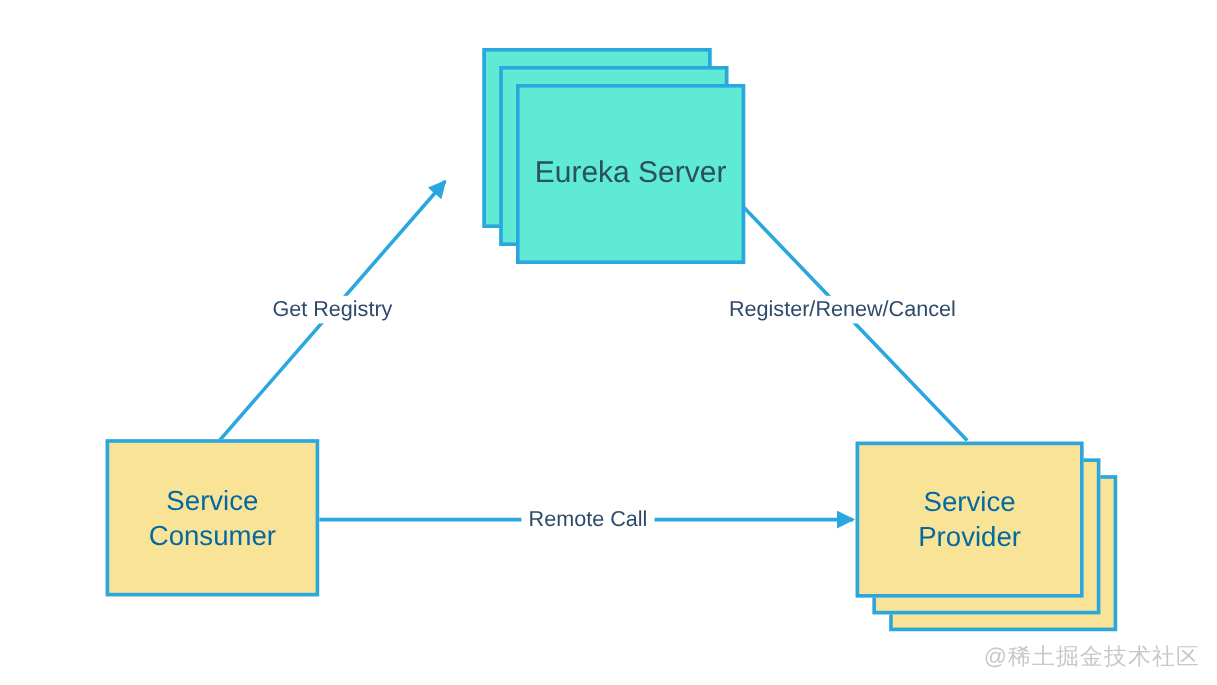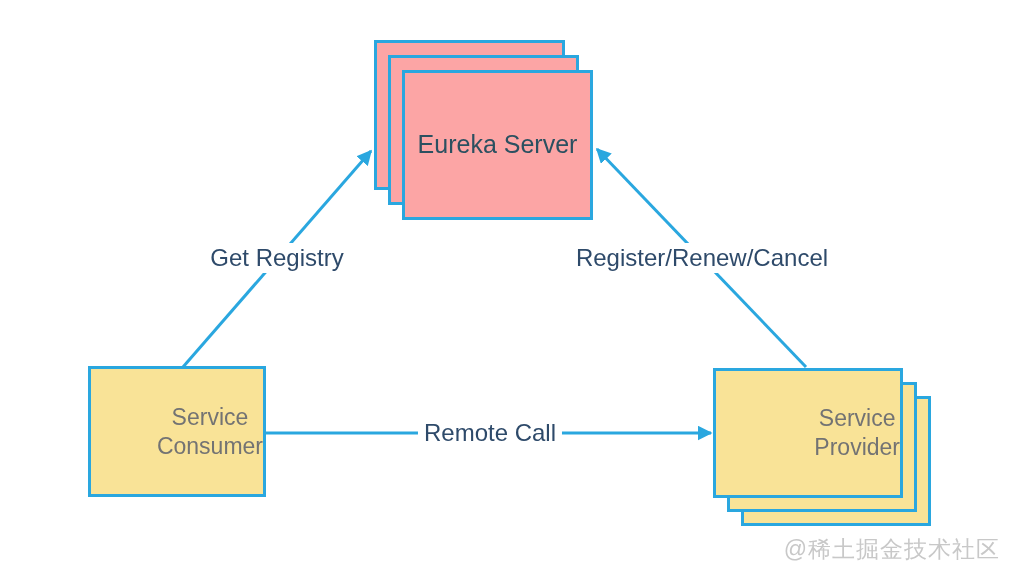--- a/index.html
+++ b/index.html
@@ -32,55 +32,55 @@
     align-items: center;
     justify-content: center;
     text-align: center;
   }
 
   .node-label {
     white-space: pre-line;
     line-height: 1.25;
   }
 
-  .blue  { background: #fca5a5; color: #2b5060; }
-  .yellow{ background: #f9e397; color: #737373; justify-content: flex-end; }
+  .blue  { background: #5eead4; color: #2b5060; margin-left: 28px; }
+  .yellow{ background: #f9e397; color: #0369a1; }
 
   
   .eureka-l3   { left: 374px; top: 40px; width: 191px; height: 150px; }
   .eureka-l2   { left: 388px; top: 55px; width: 191px; height: 150px; }
   .eureka-front{ left: 402px; top: 70px; width: 191px; height: 150px; font-size: 25px; }
 
   
   .consumer { left: 88px; top: 366px; width: 178px; height: 131px; font-size: 23px; }
 
   
   .provider-l3   { left: 741px; top: 396px; width: 190px; height: 130px; }
   .provider-l2   { left: 727px; top: 382px; width: 190px; height: 130px; }
   .provider-front{ left: 713px; top: 368px; width: 190px; height: 130px; font-size: 23px; }
 
   .edge-label {
     position: absolute;
     transform: translate(-50%, -50%);
     background: #ffffff;
     padding: 1px 6px;
-    font-size: 24px;
+    font-size: 18px;
     color: #2e4a6a;
     white-space: nowrap;
     z-index: 3;
   }
   .lbl-get-registry { left: 277px; top: 258px; }
   .lbl-register     { left: 702px; top: 258px; }
   .lbl-remote-call  { left: 490px; top: 433px; }
 
   .watermark {
     position: absolute;
     right: 14px;
     top: 534px;
-    font-size: 23px;
+    font-size: 19px;
     color: #c8c8c8;
     letter-spacing: 1px;
     z-index: 4;
   }
 </style>
 </head>
 <body>
 
 <div class="canvas">
 

